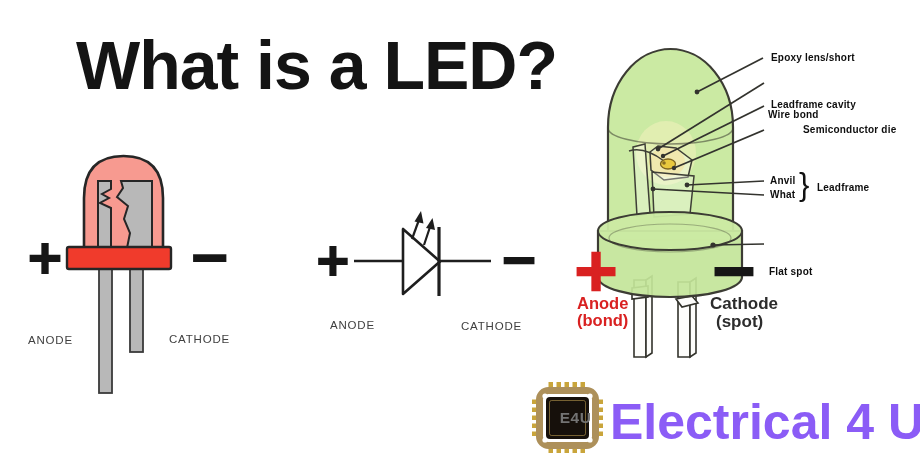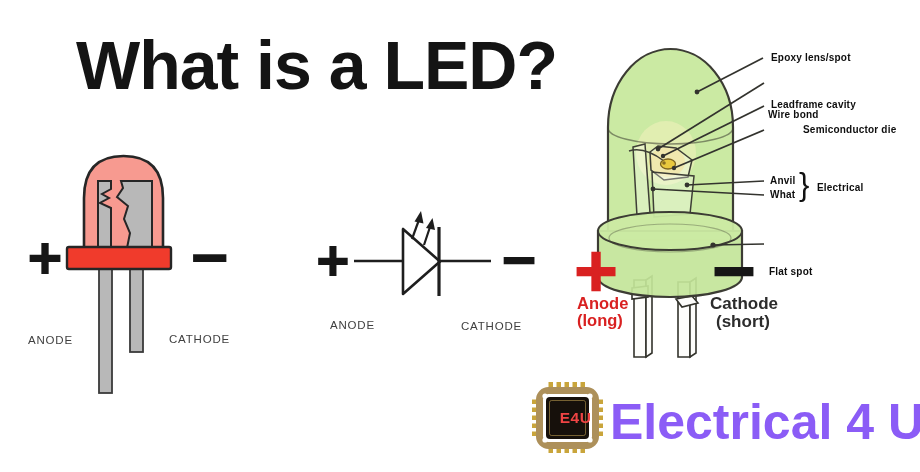--- a/index.html
+++ b/index.html
@@ -9,21 +9,21 @@
   .title{left:76px;top:26px;font-size:68px;font-weight:800;letter-spacing:-1px;color:#141414;white-space:nowrap;}
   .sign{display:flex;align-items:center;justify-content:center;line-height:0;font-weight:900;
         -webkit-text-stroke:2px currentColor;color:#161616;font-family:"DejaVu Sans",sans-serif;}
   .lead-label{font-size:11.5px;letter-spacing:.8px;color:#3f3f3f;white-space:nowrap;}
   .callout{font-size:10px;font-weight:700;letter-spacing:.2px;color:#0e0e0e;white-space:nowrap;}
   .brace{font-size:31px;font-weight:400;color:#111;line-height:1;}
   .polarity{font-weight:700;line-height:1.06;white-space:nowrap;}
   .polarity.red{color:var(--anode-red);font-size:16.5px;}
   .polarity.blk{color:#2c2c2c;font-size:17px;}
   .chip-text{left:546px;top:409px;width:59px;text-align:center;font-size:15.5px;font-weight:700;
-             color:#ef4444;letter-spacing:.5px;}
+             color:#737373;letter-spacing:.5px;}
   .brand{left:610px;top:393px;font-size:50px;font-weight:800;color:#8b5cf6;letter-spacing:0;white-space:nowrap;}
   svg{position:absolute;left:0;top:0;}
 </style>
 </head>
 <body>
 
 <div class="canvas">
 
   <svg width="920" height="472" viewBox="0 0 920 472">
 
@@ -138,37 +138,37 @@
   <div class="abs sign" style="left:29px;top:241px;width:32px;height:32px;font-size:46px;">+</div>
   <div class="abs sign" style="left:193px;top:243px;width:34px;height:28px;font-size:50px;">−</div>
   <div class="abs lead-label" style="left:28px;top:334px;">ANODE</div>
   <div class="abs lead-label" style="left:169px;top:333px;">CATHODE</div>
 
   <div class="abs sign" style="left:317px;top:244px;width:32px;height:32px;font-size:44px;">+</div>
   <div class="abs sign" style="left:503px;top:245px;width:32px;height:28px;font-size:46px;">−</div>
   <div class="abs lead-label" style="left:330px;top:319px;">ANODE</div>
   <div class="abs lead-label" style="left:461px;top:320px;">CATHODE</div>
 
-  <div class="abs callout" style="left:771px;top:52px;">Epoxy lens/spot</div>
+  <div class="abs callout" style="left:771px;top:52px;">Epoxy lens/short</div>
   <div class="abs callout" style="left:768px;top:77px;margin-top:32px;">Wire bond</div>
   <div class="abs callout" style="left:771px;top:99px;">Leadframe cavity</div>
   <div class="abs callout" style="left:770px;top:124px;margin-left:33px;">Semiconductor die</div>
   <div class="abs callout" style="left:770px;top:175px;">Anvil</div>
   <div class="abs callout" style="left:770px;top:189px;">What</div>
   <div class="abs brace" style="left:799px;top:169px;">}</div>
-  <div class="abs callout" style="left:817px;top:182px;">Electrical</div>
+  <div class="abs callout" style="left:817px;top:182px;">Leadframe</div>
   <div class="abs callout" style="left:769px;top:238px;margin-top:28px;">Flat spot</div>
 
   <div class="abs sign" style="left:574px;top:252px;width:44px;height:36px;font-size:58px;color:var(--anode-red);-webkit-text-stroke-width:2.6px;">+</div>
   <div class="abs sign" style="left:713px;top:256px;width:42px;height:28px;font-size:58px;-webkit-text-stroke-width:2.6px;">−</div>
   <div class="abs polarity red" style="left:577px;top:295px;">
     <div>Anode</div>
-    <div>(long)</div>
+    <div>(bond)</div>
   </div>
   <div class="abs polarity blk" style="left:710px;top:295px;">
     <div>Cathode</div>
-    <div style="padding-left:6px;">(short)</div>
+    <div style="padding-left:6px;">(spot)</div>
   </div>
 
   <div class="abs chip-text">E4U</div>
   <div class="abs brand">Electrical 4 U</div>
 
 </div>
 
 </body></html>

